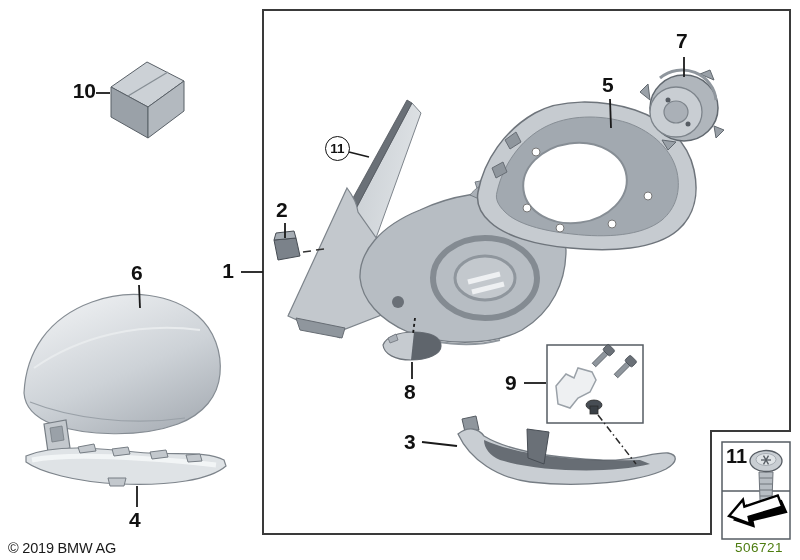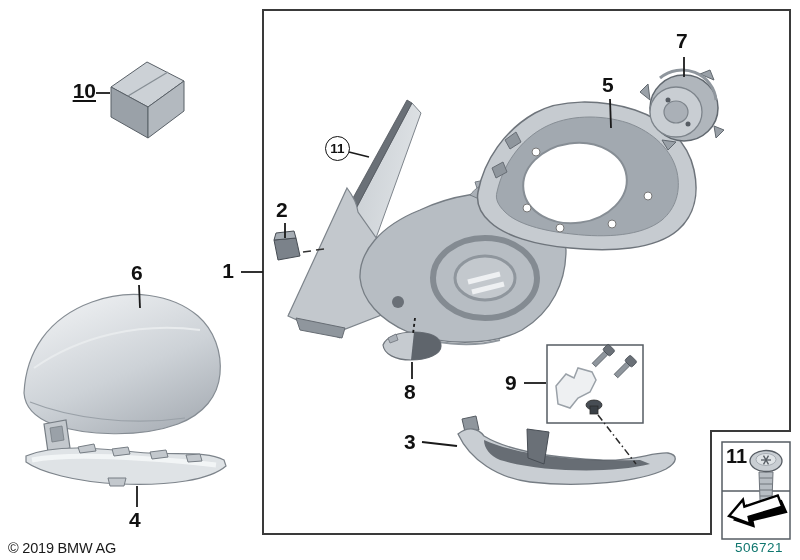--- a/index.html
+++ b/index.html
@@ -12,21 +12,21 @@
     position:absolute;font-weight:700;font-size:21px;color:#111;
     line-height:1;white-space:nowrap;cursor:pointer;
   }
   .callout.small{font-size:20px;}
   .circled{
     position:absolute;width:23px;height:23px;border:1.8px solid #111;border-radius:50%;
     font-weight:700;font-size:13.5px;color:#111;display:flex;align-items:center;justify-content:center;
     background:#fff;cursor:pointer;
   }
   .docnum{
-    position:absolute;font-size:13.5px;color:#0f766e;letter-spacing:.5px;font-weight:400;
+    position:absolute;font-size:13.5px;color:#4d7c0f;letter-spacing:.5px;font-weight:400;
   }
   .copyright{
     position:absolute;font-size:14.5px;color:#1a1a1a;font-weight:400;letter-spacing:-0.2px;
   }
 </style>
 </head>
 <body>
 
 <div id="stage">
 
@@ -200,21 +200,21 @@
       <line x1="684" y1="57" x2="684" y2="77"></line>
       <line x1="139" y1="285" x2="140" y2="308"></line>
       <line x1="137" y1="486" x2="137" y2="507"></line>
       <line x1="412" y1="362" x2="412" y2="379"></line>
       <line x1="415" y1="318" x2="413" y2="334" stroke-dasharray="3 3"></line>
       <line x1="524" y1="383" x2="546" y2="383"></line>
       <line x1="422" y1="442" x2="457" y2="446"></line>
     </g>
   </svg>
 
-  <div class="callout" style="left:62px;top:80px;width:34px;text-align:right;text-decoration:underline;">10</div>
+  <div class="callout" style="left:62px;top:80px;width:34px;text-align:right;">10</div>
   <div class="callout" style="left:216px;top:260px;width:24px;text-align:center;">1</div>
   <div class="callout" style="left:276px;top:199px;">2</div>
   <div class="circled" style="left:325px;top:136px;">11</div>
   <div class="callout" style="left:602px;top:74px;">5</div>
   <div class="callout" style="left:676px;top:30px;">7</div>
   <div class="callout" style="left:131px;top:262px;">6</div>
   <div class="callout" style="left:129px;top:509px;">4</div>
   <div class="callout" style="left:404px;top:381px;">8</div>
   <div class="callout" style="left:505px;top:372px;">9</div>
   <div class="callout" style="left:404px;top:431px;">3</div>

